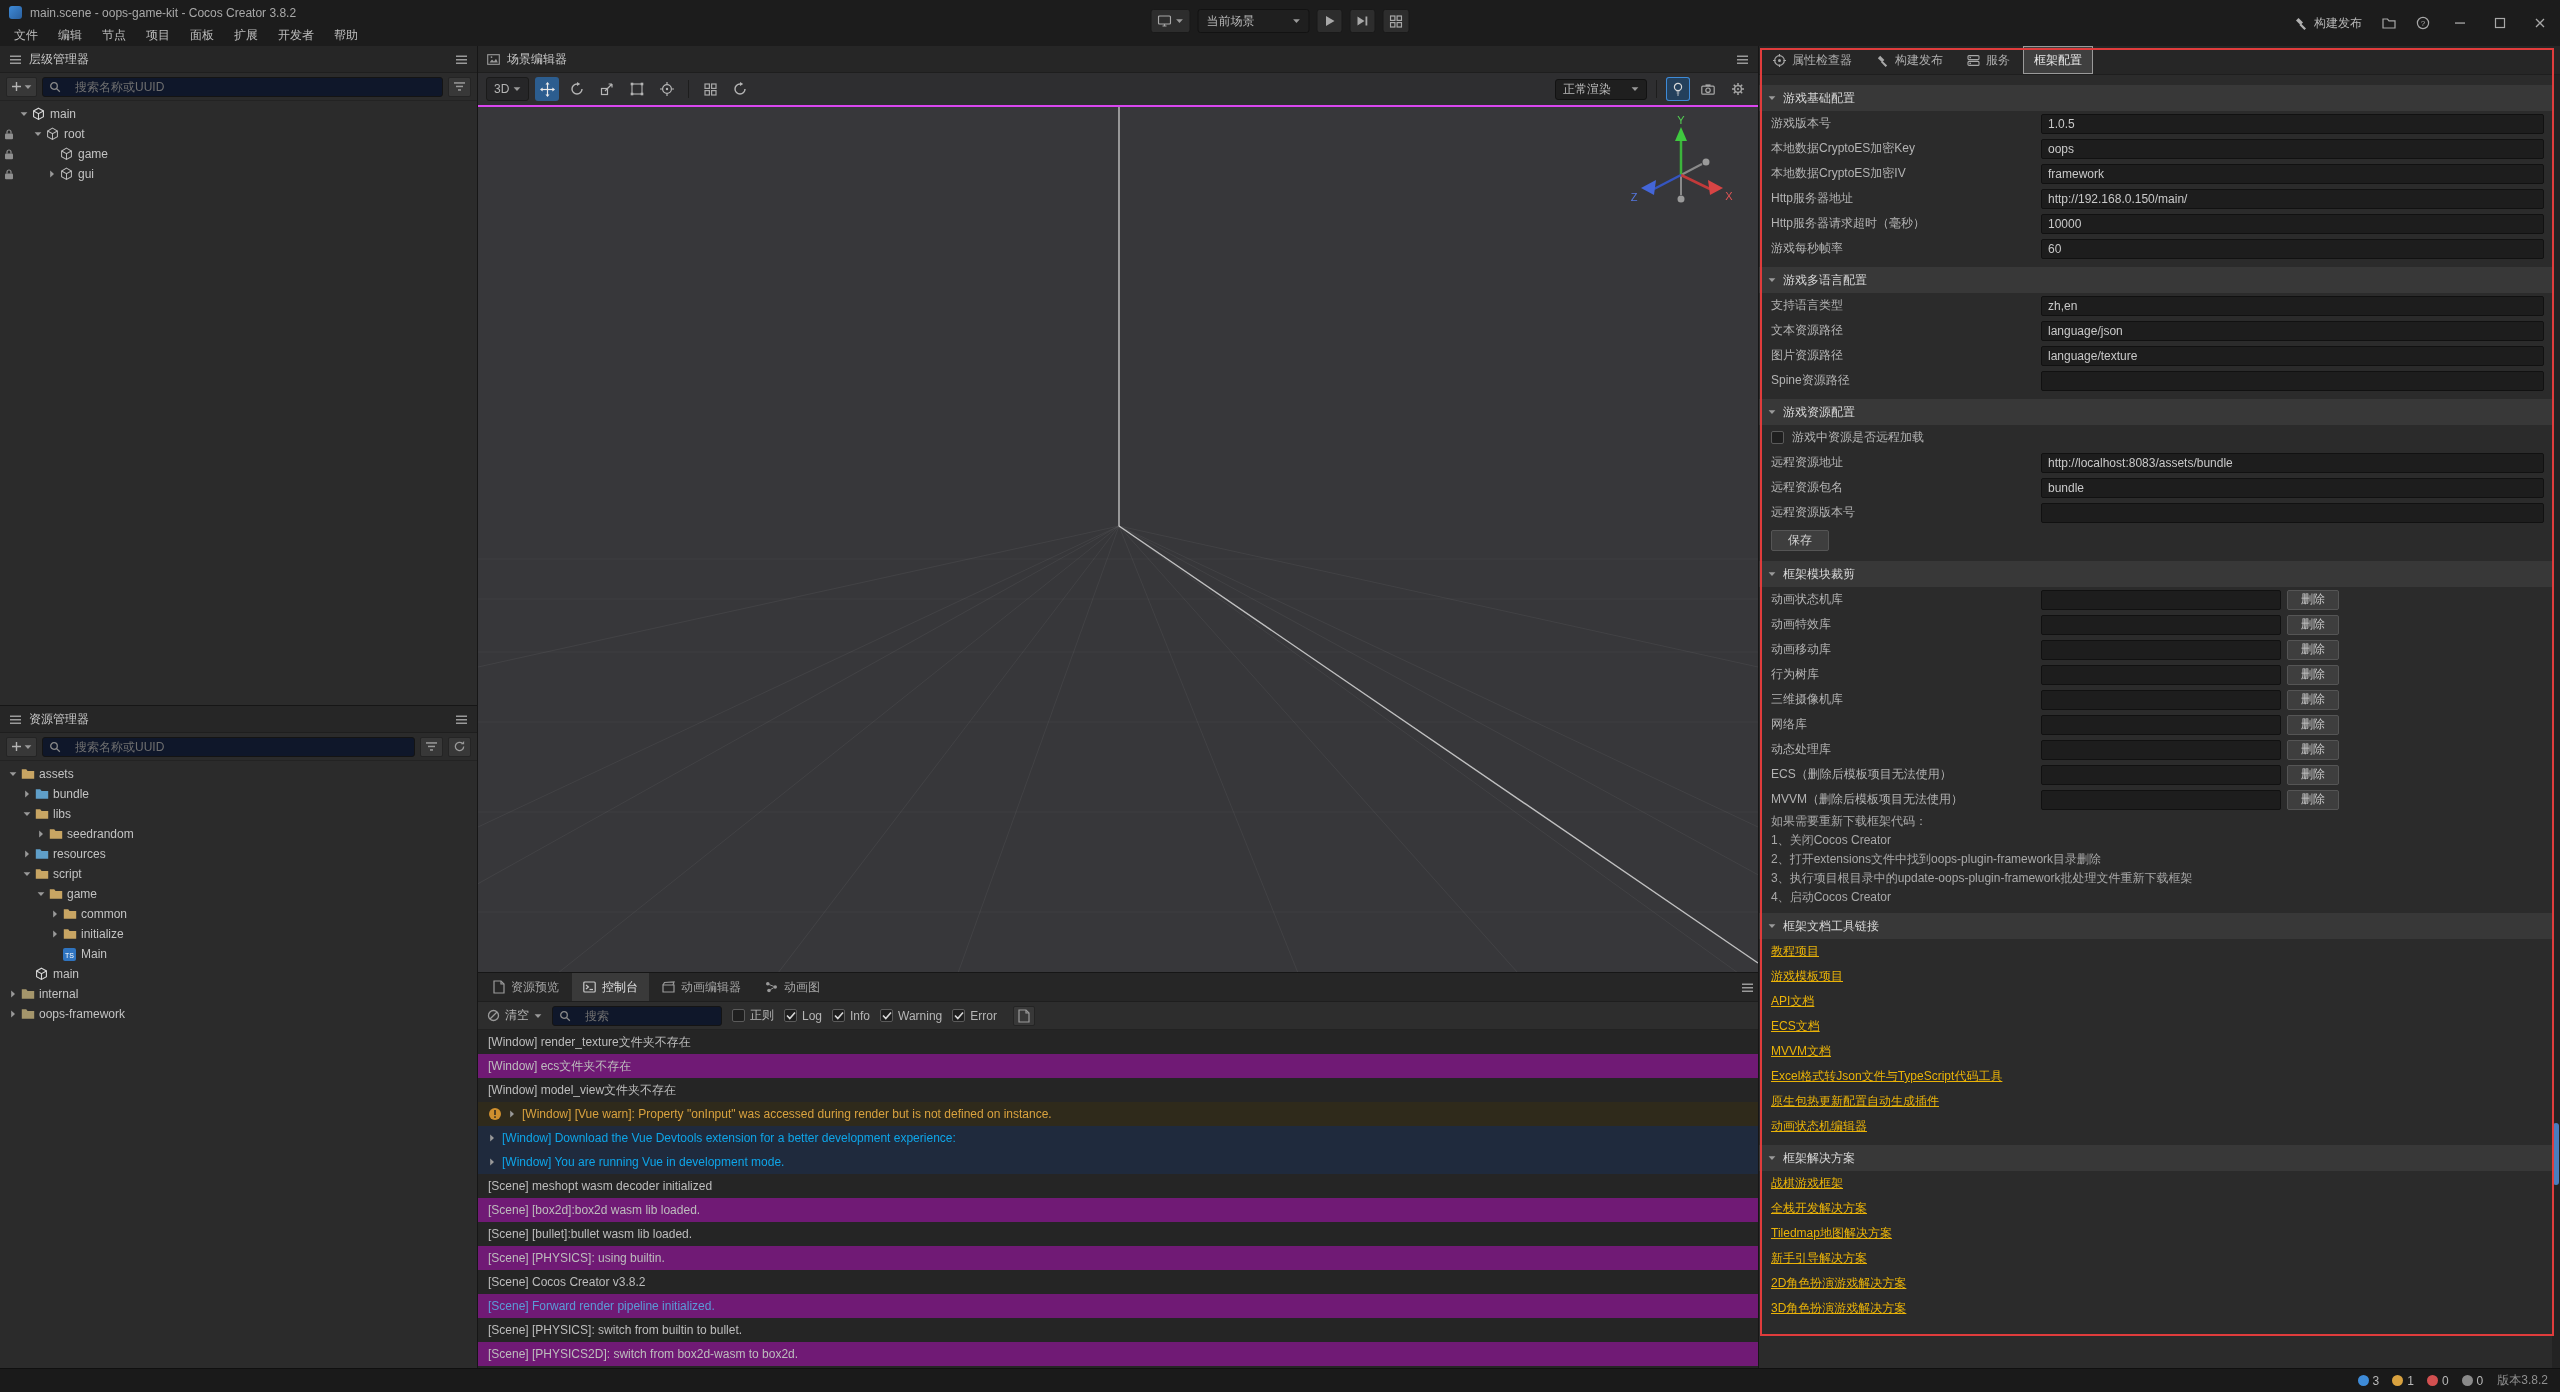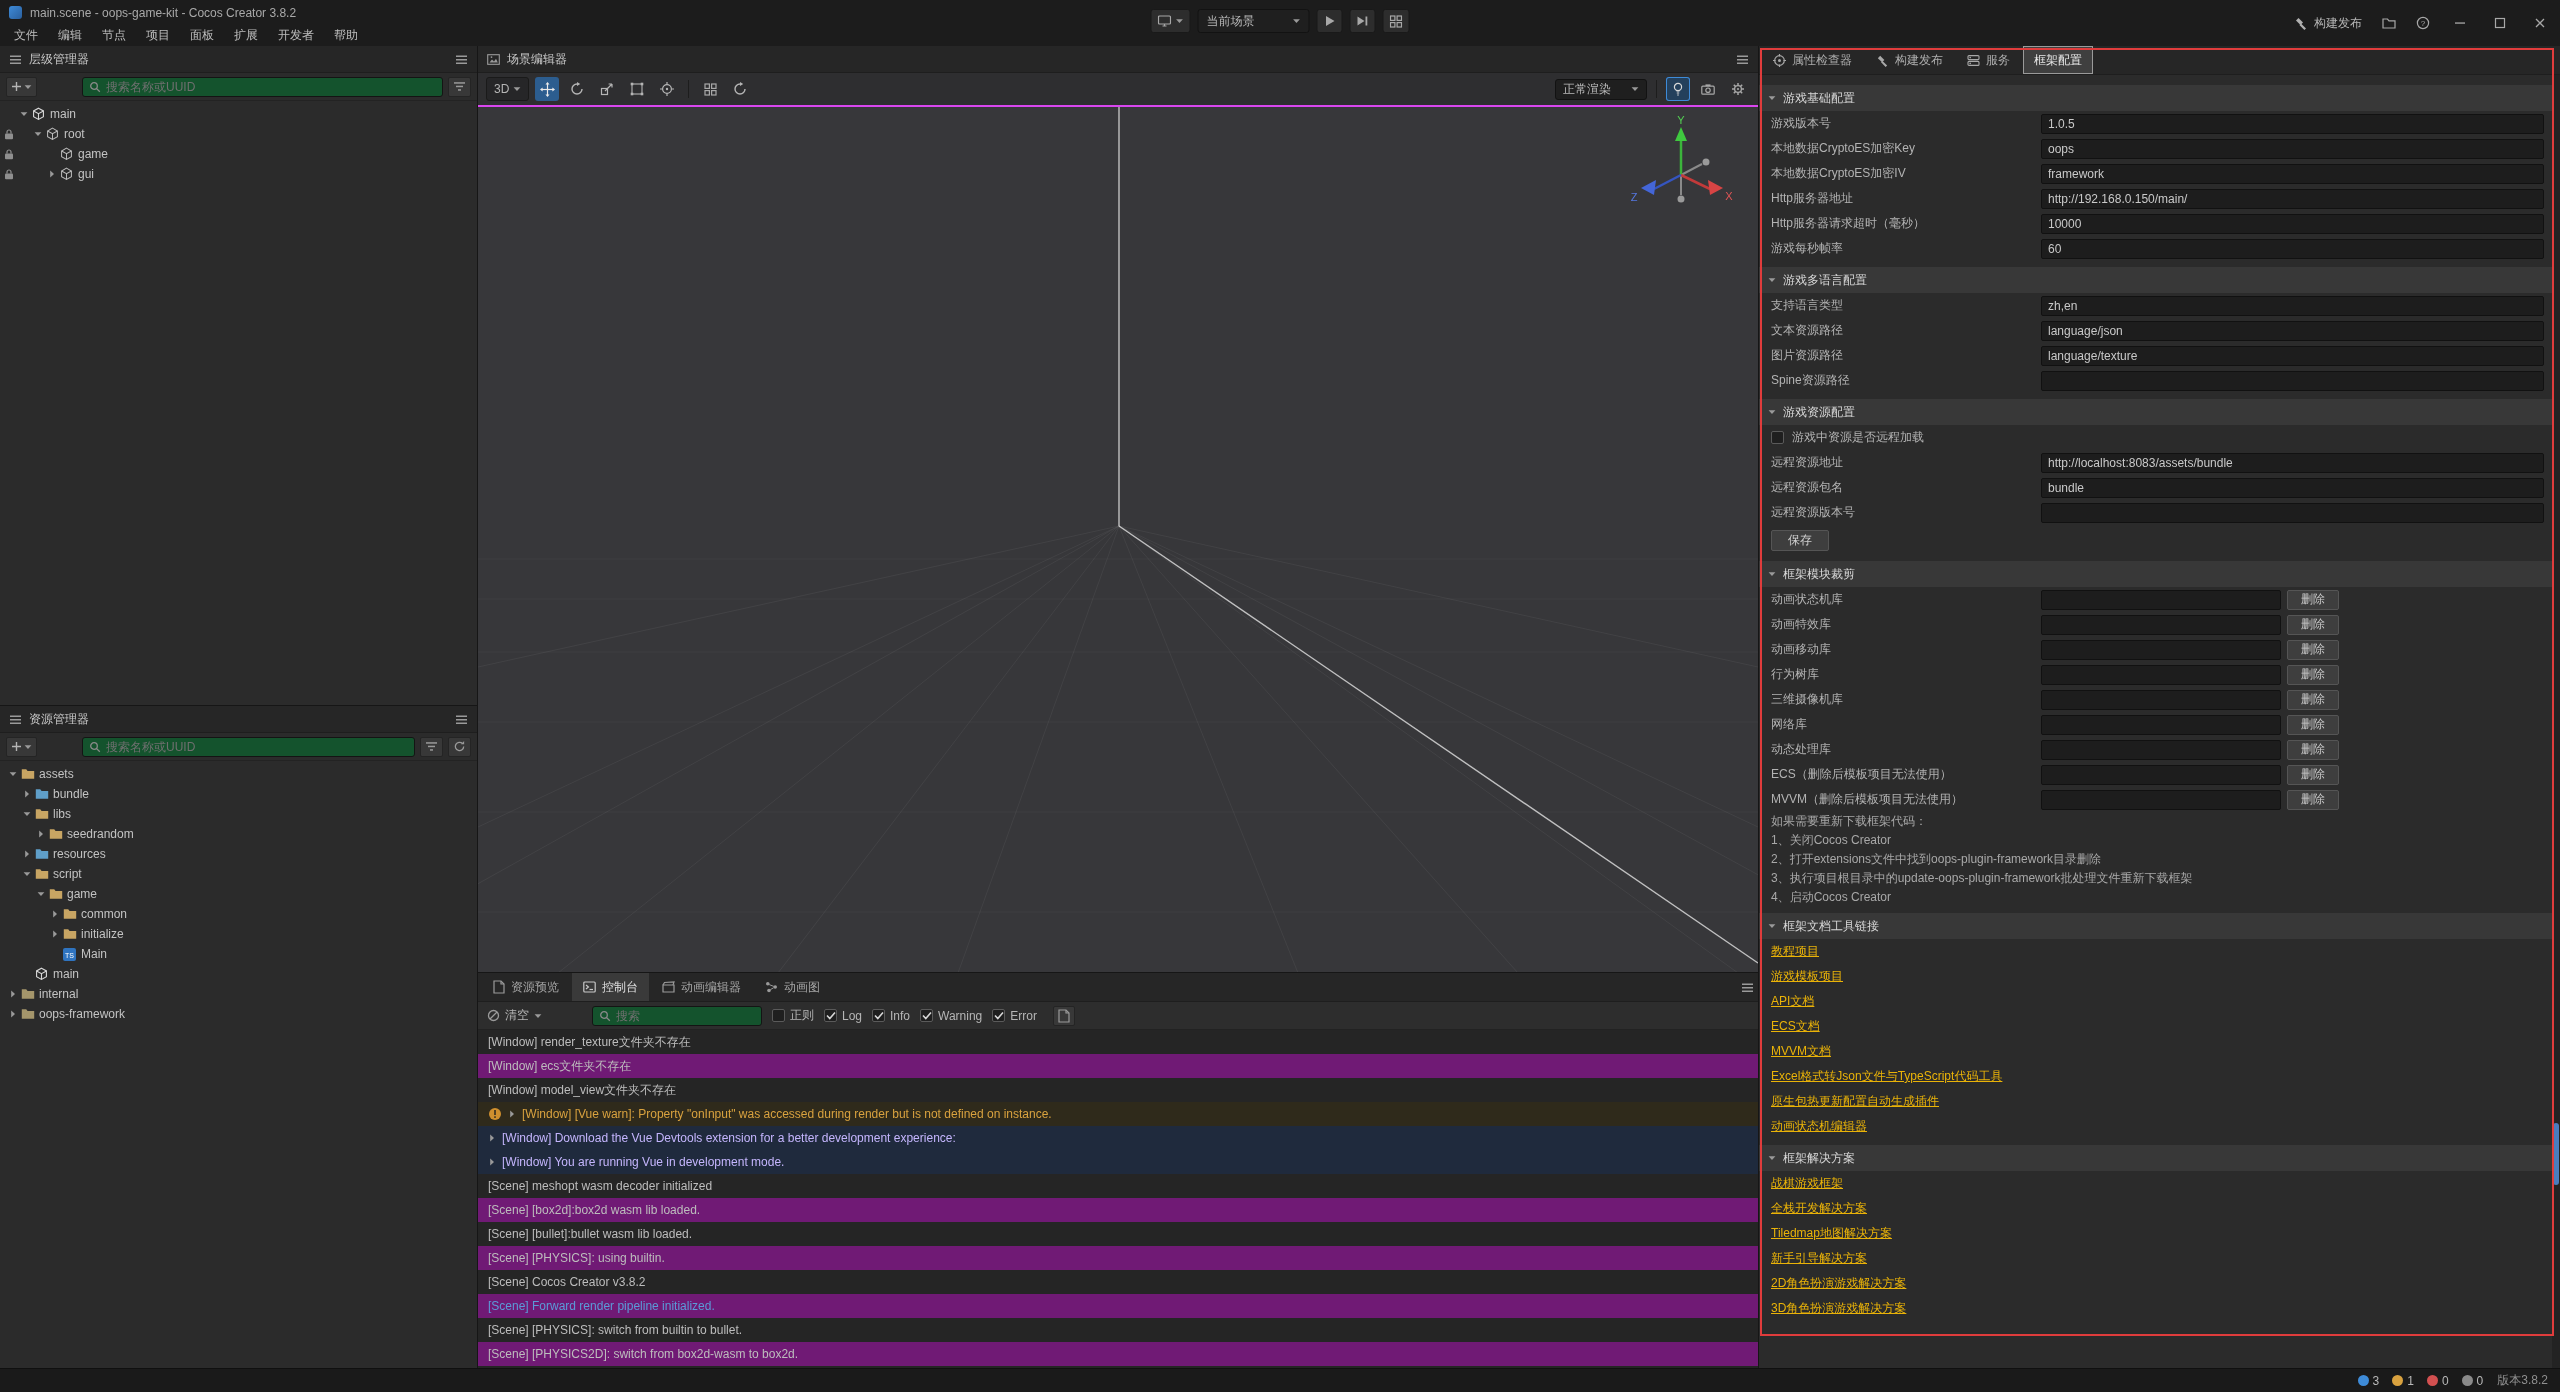--- a/index.html
+++ b/index.html
@@ -19,21 +19,21 @@
 #titlebar-right{position:absolute;right:0;top:0;height:46px;display:flex;align-items:center;}
 .tb-text-btn{display:flex;align-items:center;gap:6px;padding:0 10px;height:46px;color:#b5b5b5;}
 .tb-icon-btn{width:34px;height:46px;display:flex;align-items:center;justify-content:center;}
 .win-btn{width:40px;height:46px;display:flex;align-items:center;justify-content:center;}
 
 .panel{position:absolute;background:#2b2b2b;}
 .panel-header{height:27px;display:flex;align-items:center;gap:7px;padding:0 9px;background:#262626;border-bottom:1px solid #1e1e1e;color:#c9c9c9;}
 .header-menu{margin-left:auto;}
 .search-row{height:28px;display:flex;align-items:center;gap:5px;padding:0 6px;background:#2b2b2b;border-bottom:1px solid #232323;}
 .btn-sm{height:20px;min-width:22px;display:flex;align-items:center;justify-content:center;gap:2px;background:#383838;border:1px solid #242424;border-radius:2px;padding:0 4px;}
-.search-box{display:flex;align-items:center;gap:5px;background:#14532d;border:1px solid #141414;border-radius:3px;padding:0 6px;height:20px;flex:1;margin-left:40px;}
+.search-box{display:flex;align-items:center;gap:14px;background:#0f172a;border:1px solid #141414;border-radius:3px;padding:0 6px;height:20px;flex:1;}
 .search-box input{flex:1;background:transparent;border:none;outline:none;color:#c2c2c2;font:12px "Liberation Sans",sans-serif;min-width:0;}
 .search-box input::placeholder{color:#6f6f6f;}
 
 .tree{padding-top:3px;}
 .tree-row{height:20px;display:flex;align-items:center;cursor:default;}
 .lock-gutter{width:17px;display:inline-flex;align-items:center;justify-content:center;flex:none;}
 .indent{flex:none;display:inline-block;}
 .tree-arrow{width:13px;display:inline-flex;align-items:center;justify-content:center;flex:none;}
 .node-icon{width:17px;}
 .tree-label{margin-left:3px;color:#c3c3c3;white-space:nowrap;}
@@ -59,21 +59,21 @@
 .console-tab.active{background:#3a3a3a;color:#e0e0e0;}
 #console-toolbar{position:absolute;left:0;right:0;top:29px;height:28px;background:#2d2d2d;border-bottom:1px solid #222;display:flex;align-items:center;gap:10px;padding:0 9px;}
 .clear-group{display:flex;align-items:center;gap:5px;color:#b5b5b5;}
 #console-search{flex:none;width:170px;}
 .check-item{display:flex;align-items:center;gap:5px;color:#b5b5b5;}
 .checkbox{width:13px;height:13px;background:#1f1f1f;border:1px solid #5a5a5a;border-radius:2px;display:inline-flex;align-items:center;justify-content:center;flex:none;}
 #console-logs{position:absolute;left:0;right:0;top:57px;bottom:0;background:#252525;overflow:hidden;}
 .log-row{height:24px;display:flex;align-items:center;gap:6px;padding:0 10px;color:#bdbdbd;white-space:nowrap;}
 .log-row.alt{background:#701a75;}
 .log-row.log-warn{color:#d9a23f;background:#2f2a1b;}
-.log-row.log-info{color:#c4b5fd;background:#1f2a3d;}
+.log-row.log-info{color:#0ea5e9;background:#1f2a3d;}
 .log-row.log-info-plain{color:#5b9bd8;}
 .log-arrow{display:inline-flex;}
 
 #inspector-panel{left:1759px;top:46px;width:801px;height:1322px;}
 #inspector-tabbar{height:29px;background:#262626;border-bottom:1px solid #1e1e1e;display:flex;align-items:stretch;gap:2px;padding:0 3px;}
 .insp-tab{display:flex;align-items:center;gap:6px;padding:0 11px;color:#adadad;}
 .insp-tab.active{background:#3f3f3f;color:#e8e8e8;box-shadow:inset 0 0 0 1px #9a9a9a;}
 #inspector-body{position:absolute;left:0;right:8px;top:29px;bottom:0;overflow:hidden;padding-top:4px;}
 .sec-header{height:26px;display:flex;align-items:center;gap:7px;padding:0 9px;background:#383838;color:#d8d8d8;margin-top:6px;}
 .insp-row{height:25px;display:flex;align-items:center;padding:0 8px 0 12px;}

